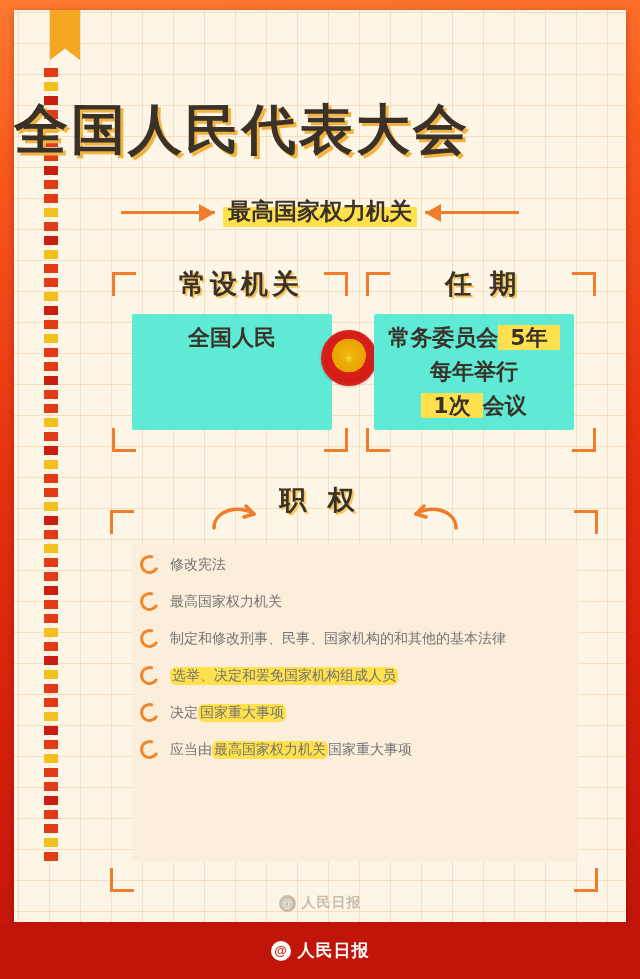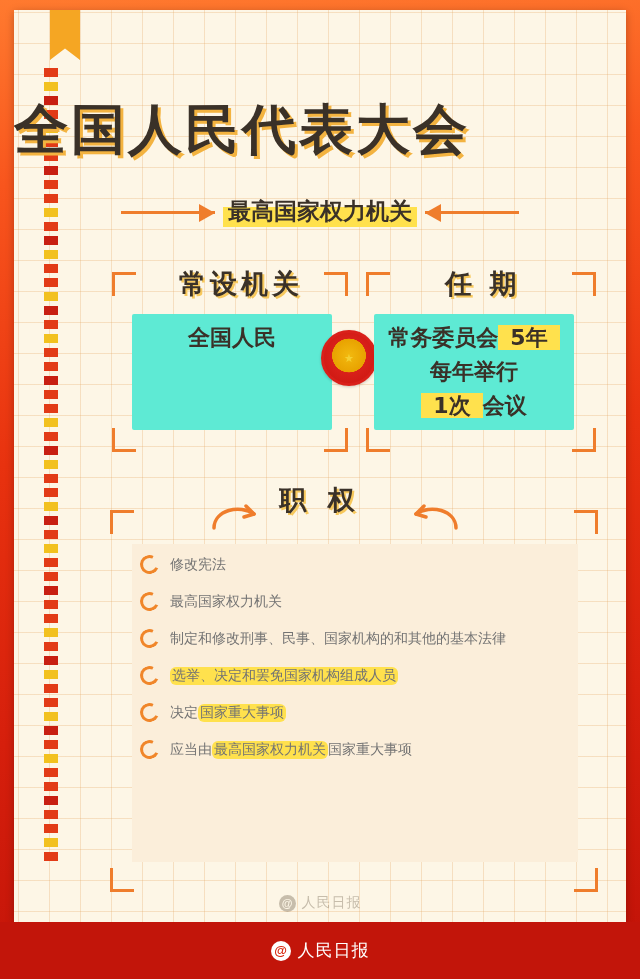--- a/index.html
+++ b/index.html
@@ -214,21 +214,21 @@
     display: flex; align-items: center; justify-content: center;
   }
   .logo-row { display: flex; align-items: center; gap: 7px; }
   .weibo-badge {
     width: 20px; height: 20px; border-radius: 50%;
     background: #fff; color: #d8260f;
     font-size: 13px; line-height: 20px; text-align: center; font-weight: bold;
   }
   .logo-text {
     color: #ffffff; font-family: "DejaVu Sans", sans-serif;
-    font-size: 17px; font-weight: normal; letter-spacing: 1px;
+    font-size: 17px; font-weight: bold; letter-spacing: 1px;
   }
   .card-footer {
     position: absolute;
     left: 0; right: 0; bottom: 10px;
     display: flex; align-items: center; justify-content: center; gap: 6px;
     opacity: 0.55;
   }
   .card-footer .weibo-badge { background: #9b8f7c; color: #fdf6e6; width: 17px; height: 17px; font-size: 11px; line-height:17px;}
   .card-footer .logo-text { color: #9b8f7c; font-size: 14px; }
 </style>

